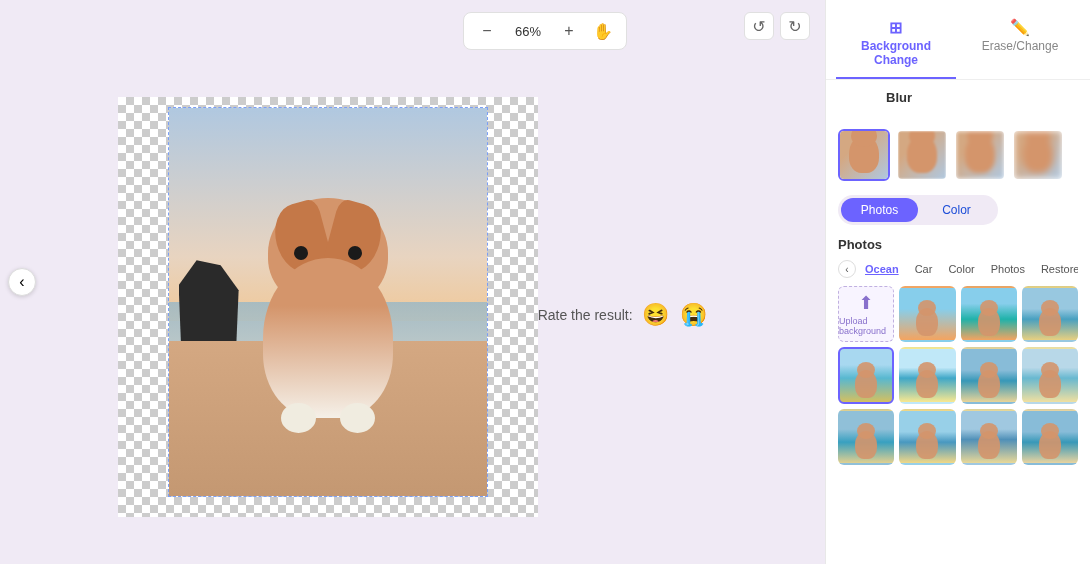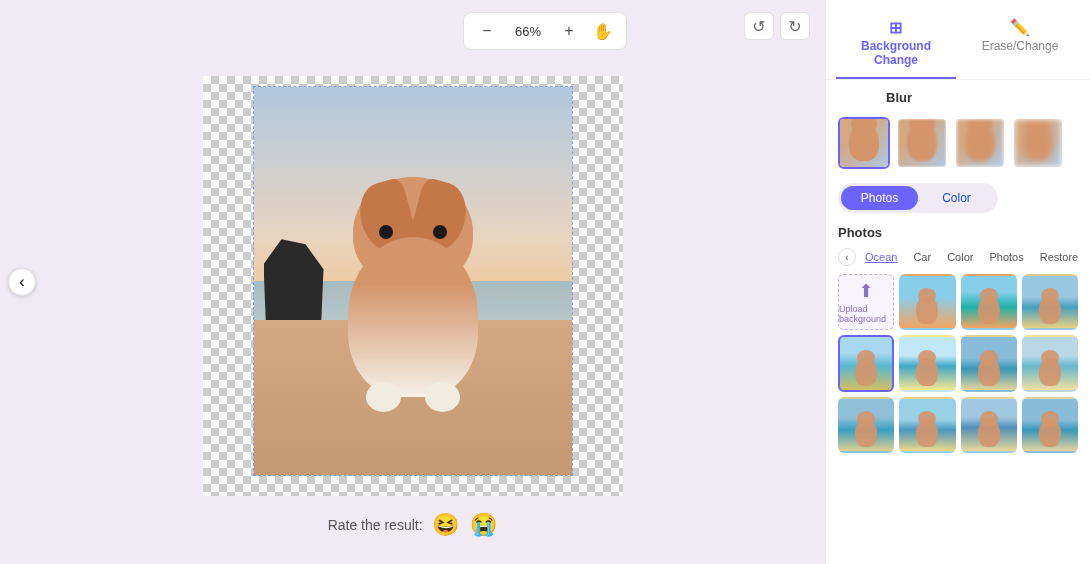--- a/index.html
+++ b/index.html
@@ -87,21 +87,21 @@
       border-radius: 6px;
       cursor: pointer;
       color: #666;
       font-size: 16px;
     }
 
     
     .canvas-area {
       flex: 1;
       display: flex;
-      flex-direction: column;
+      flex-direction: row;
       align-items: center;
       justify-content: center;
       position: relative;
       padding-top: 50px;
     }
 
     .canvas-wrapper {
       position: relative;
       width: 420px;
       height: 420px;
@@ -318,21 +318,21 @@
     
     .panel-content {
       padding: 10px 12px;
       flex: 1;
     }
 
     .section-title {
       font-size: 13px;
       font-weight: 600;
       color: #333;
-      margin-bottom: 12px;
+      margin-bottom: 24px;
       padding-left: 48px;
     }
 
     
     .blur-row {
       display: flex;
       gap: 6px;
       margin-bottom: 14px;
     }
     .blur-thumb {
@@ -445,21 +445,21 @@
       border-radius: 10px;
       border: none;
       font-size: 11px;
       cursor: pointer;
       background: none;
       color: #555;
       white-space: nowrap;
     }
     .cat-btn.active {
       color: #6c63ff;
-      font-weight: 400;
+      font-weight: 700;
       text-decoration: underline;
     }
 
     
     .photo-grid {
       display: grid;
       grid-template-columns: repeat(4, 1fr);
       gap: 5px;
     }
     .photo-cell {

